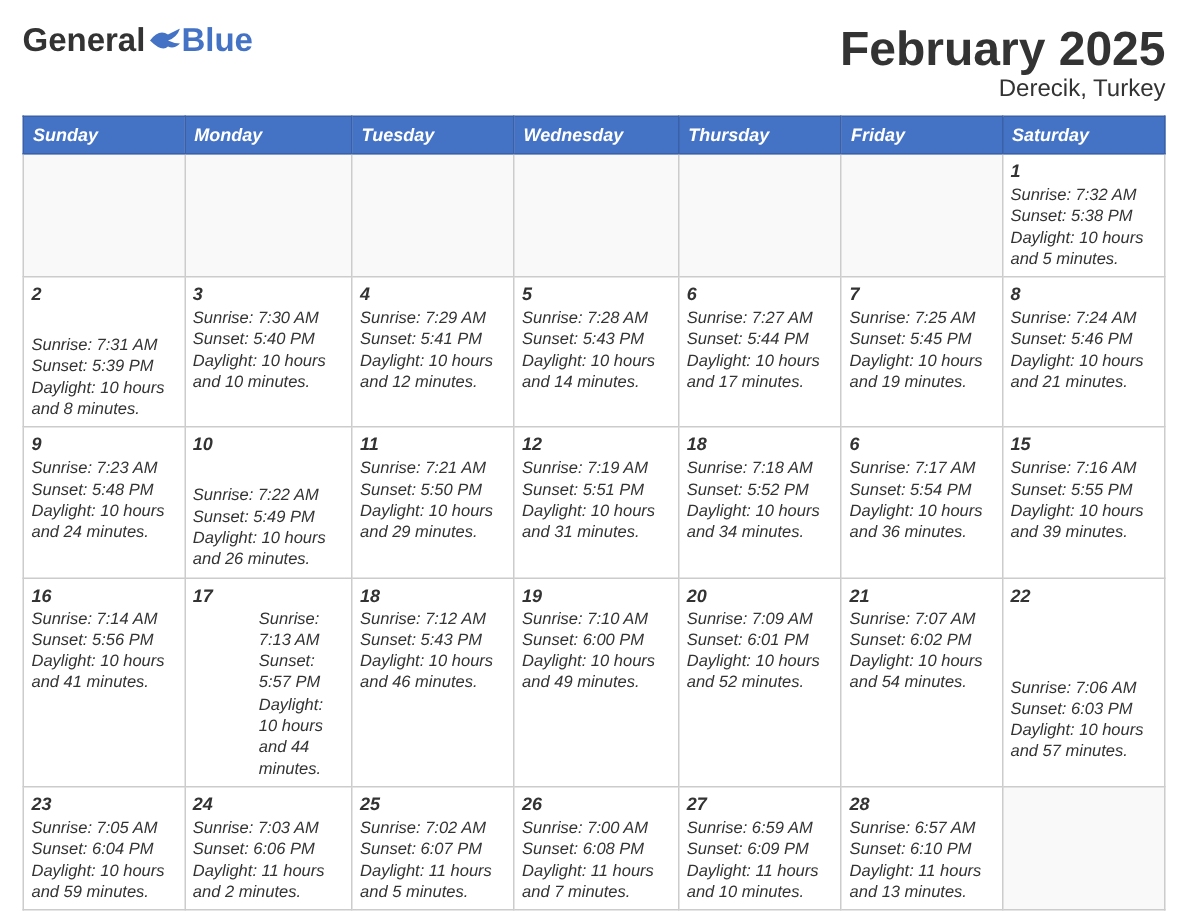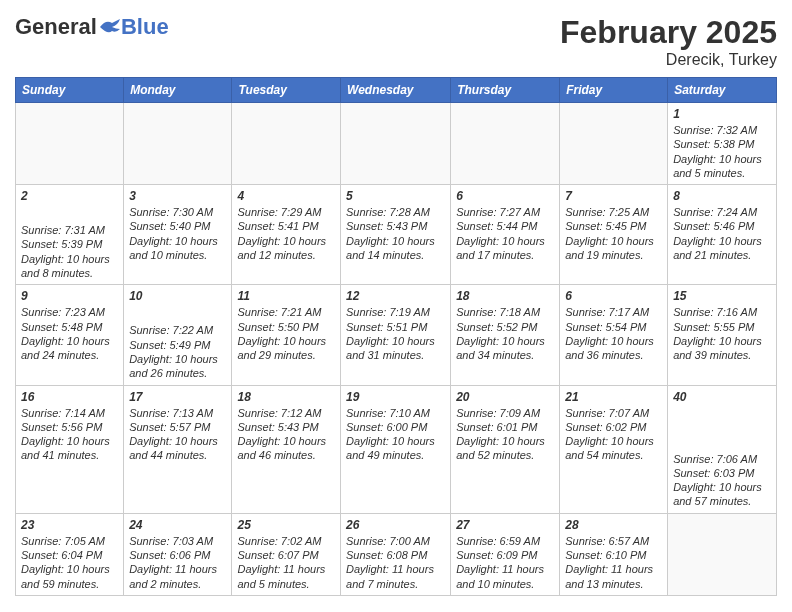--- a/index.html
+++ b/index.html
@@ -230,21 +230,21 @@
         <tr>
           <td>
             <span class="day-num">16</span>
             <div class="day-info" style="white-space: pre-line;">Sunrise: 7:14 AM
 Sunset: 5:56 PM
 Daylight: 10 hours
 and 41 minutes.</div>
           </td>
           <td>
             <span class="day-num">17</span>
-            <div class="day-info" style="white-space: pre-line;">Sunrise: 7:13 AM
+            <div class="day-info" style="white-space: pre-line; margin-left: 44px;">Sunrise: 7:13 AM
 Sunset: 5:57 PM
 Daylight: 10 hours
 and 44 minutes.</div>
           </td>
           <td>
             <span class="day-num">18</span>
             <div class="day-info" style="white-space: pre-line;">Sunrise: 7:12 AM
 Sunset: 5:43 PM
 Daylight: 10 hours
 and 46 minutes.</div>
@@ -264,21 +264,21 @@
 and 52 minutes.</div>
           </td>
           <td>
             <span class="day-num">21</span>
             <div class="day-info" style="white-space: pre-line;">Sunrise: 7:07 AM
 Sunset: 6:02 PM
 Daylight: 10 hours
 and 54 minutes.</div>
           </td>
           <td>
-            <span class="day-num">40</span>
+            <span class="day-num">22</span>
             <div class="day-info" style="white-space: pre-line; margin-top: 48px;">Sunrise: 7:06 AM
 Sunset: 6:03 PM
 Daylight: 10 hours
 and 57 minutes.</div>
           </td>
         </tr>
         <tr>
           <td>
             <span class="day-num">23</span>
             <div class="day-info" style="white-space: pre-line;">Sunrise: 7:05 AM

